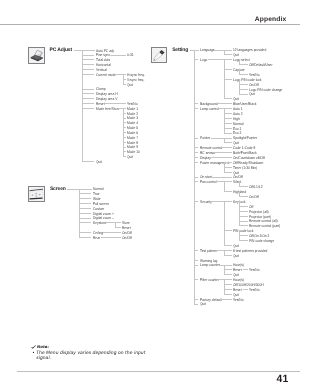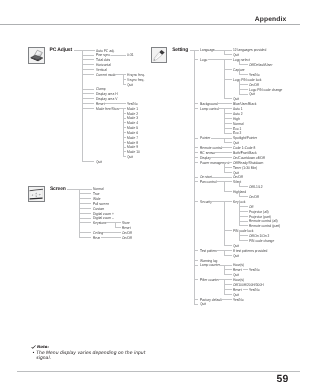--- a/index.html
+++ b/index.html
@@ -353,21 +353,21 @@
       <div class="tx" style="left: 199.5px; top: 297.585px;">Factory default</div>
       <div class="hln" style="left: 220.275px; top: 298.735px; width: 11.9254px;"></div>
       <div class="tx" style="left: 233.2px; top: 297.585px;">Yes/No</div>
       <div class="hln" style="left: 194.3px; top: 303.62px; width: 4px;"></div>
       <div class="tx" style="left: 199.5px; top: 302.47px;">Quit</div>
       <div class="vln" style="left: 194.3px; top: 49.6px; height: 254.02px;"></div>
       <div class="hln" style="left: 189.8px; top: 49.6px; width: 8.8px;"></div>
     </div>
 
   <div class="ftr-rule"></div>
-  <div class="pageno">59</div>
+  <div class="pageno">41</div>
 
   <div class="note">
     <div class="note-h">
       <span class="note-check">
           <svg viewBox="0 0 52 42" style="width:100%;height:100%;display:block">
             <path d="M3 23 L13 36 L20 36 L49 4 L44 2 L17 27 L9 20 Z" fill="#231f20"></path>
           </svg>
         </span><span>Note:</span>
     </div>
     <div class="note-b">

